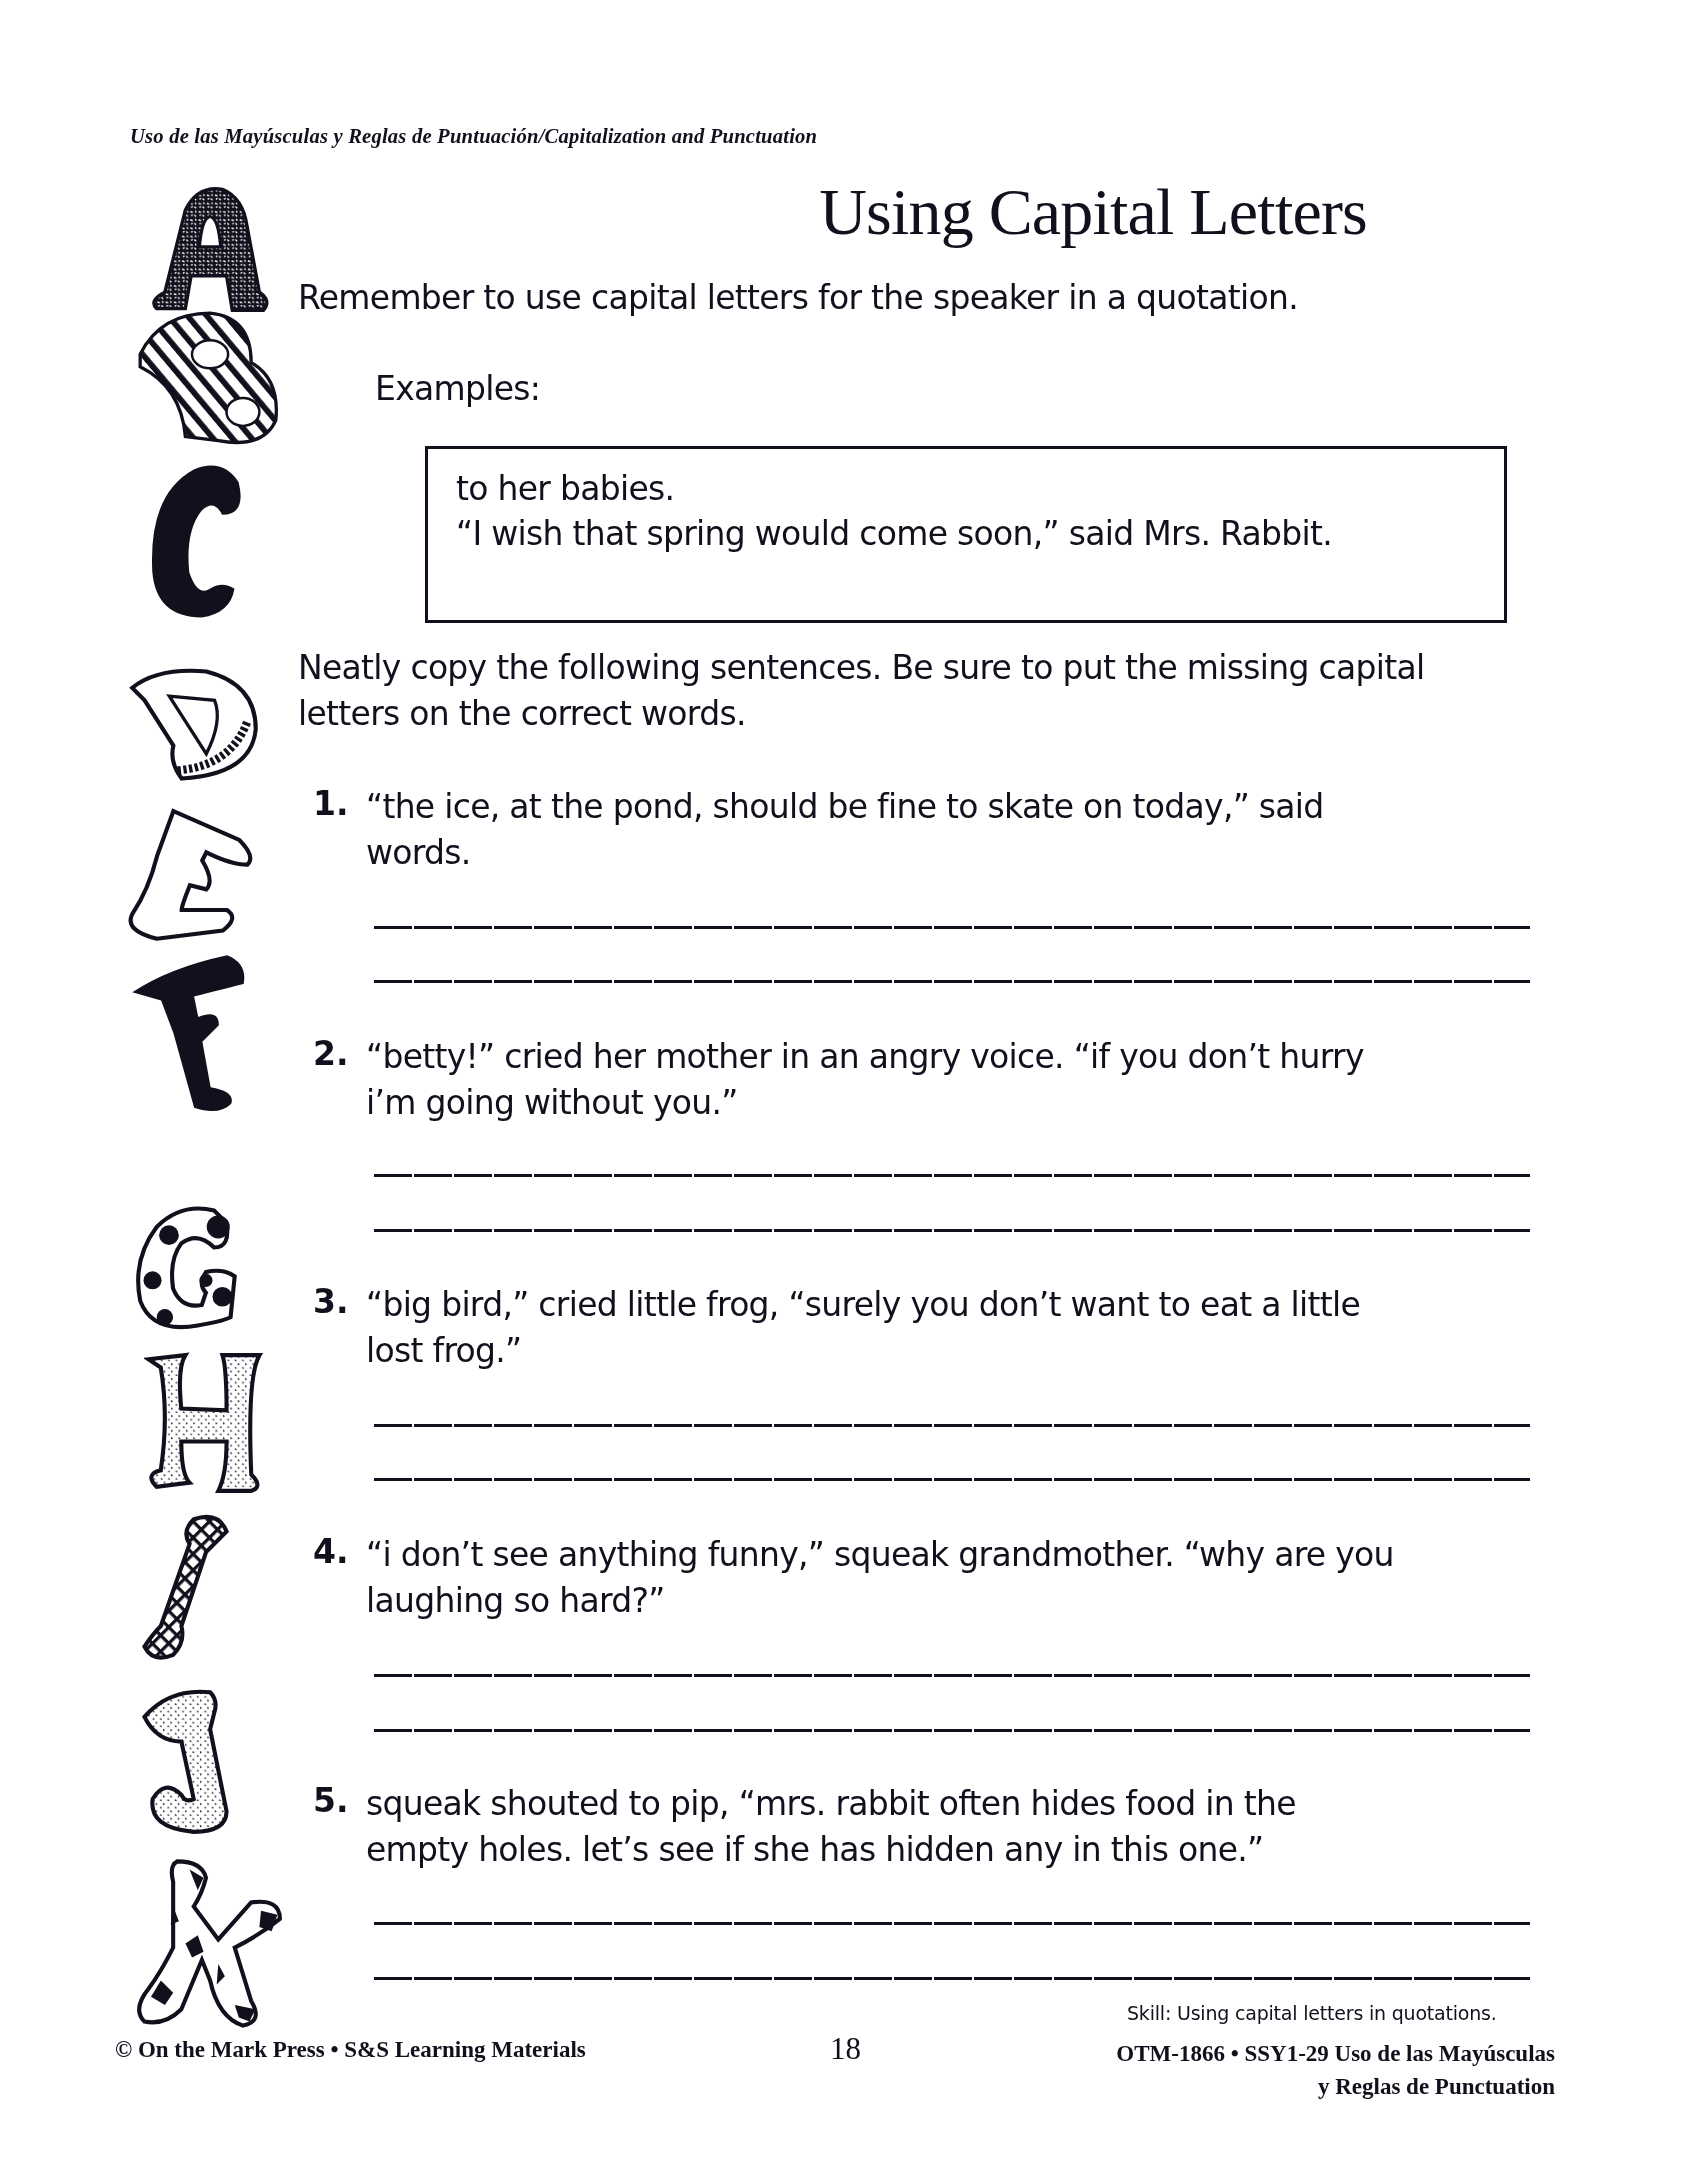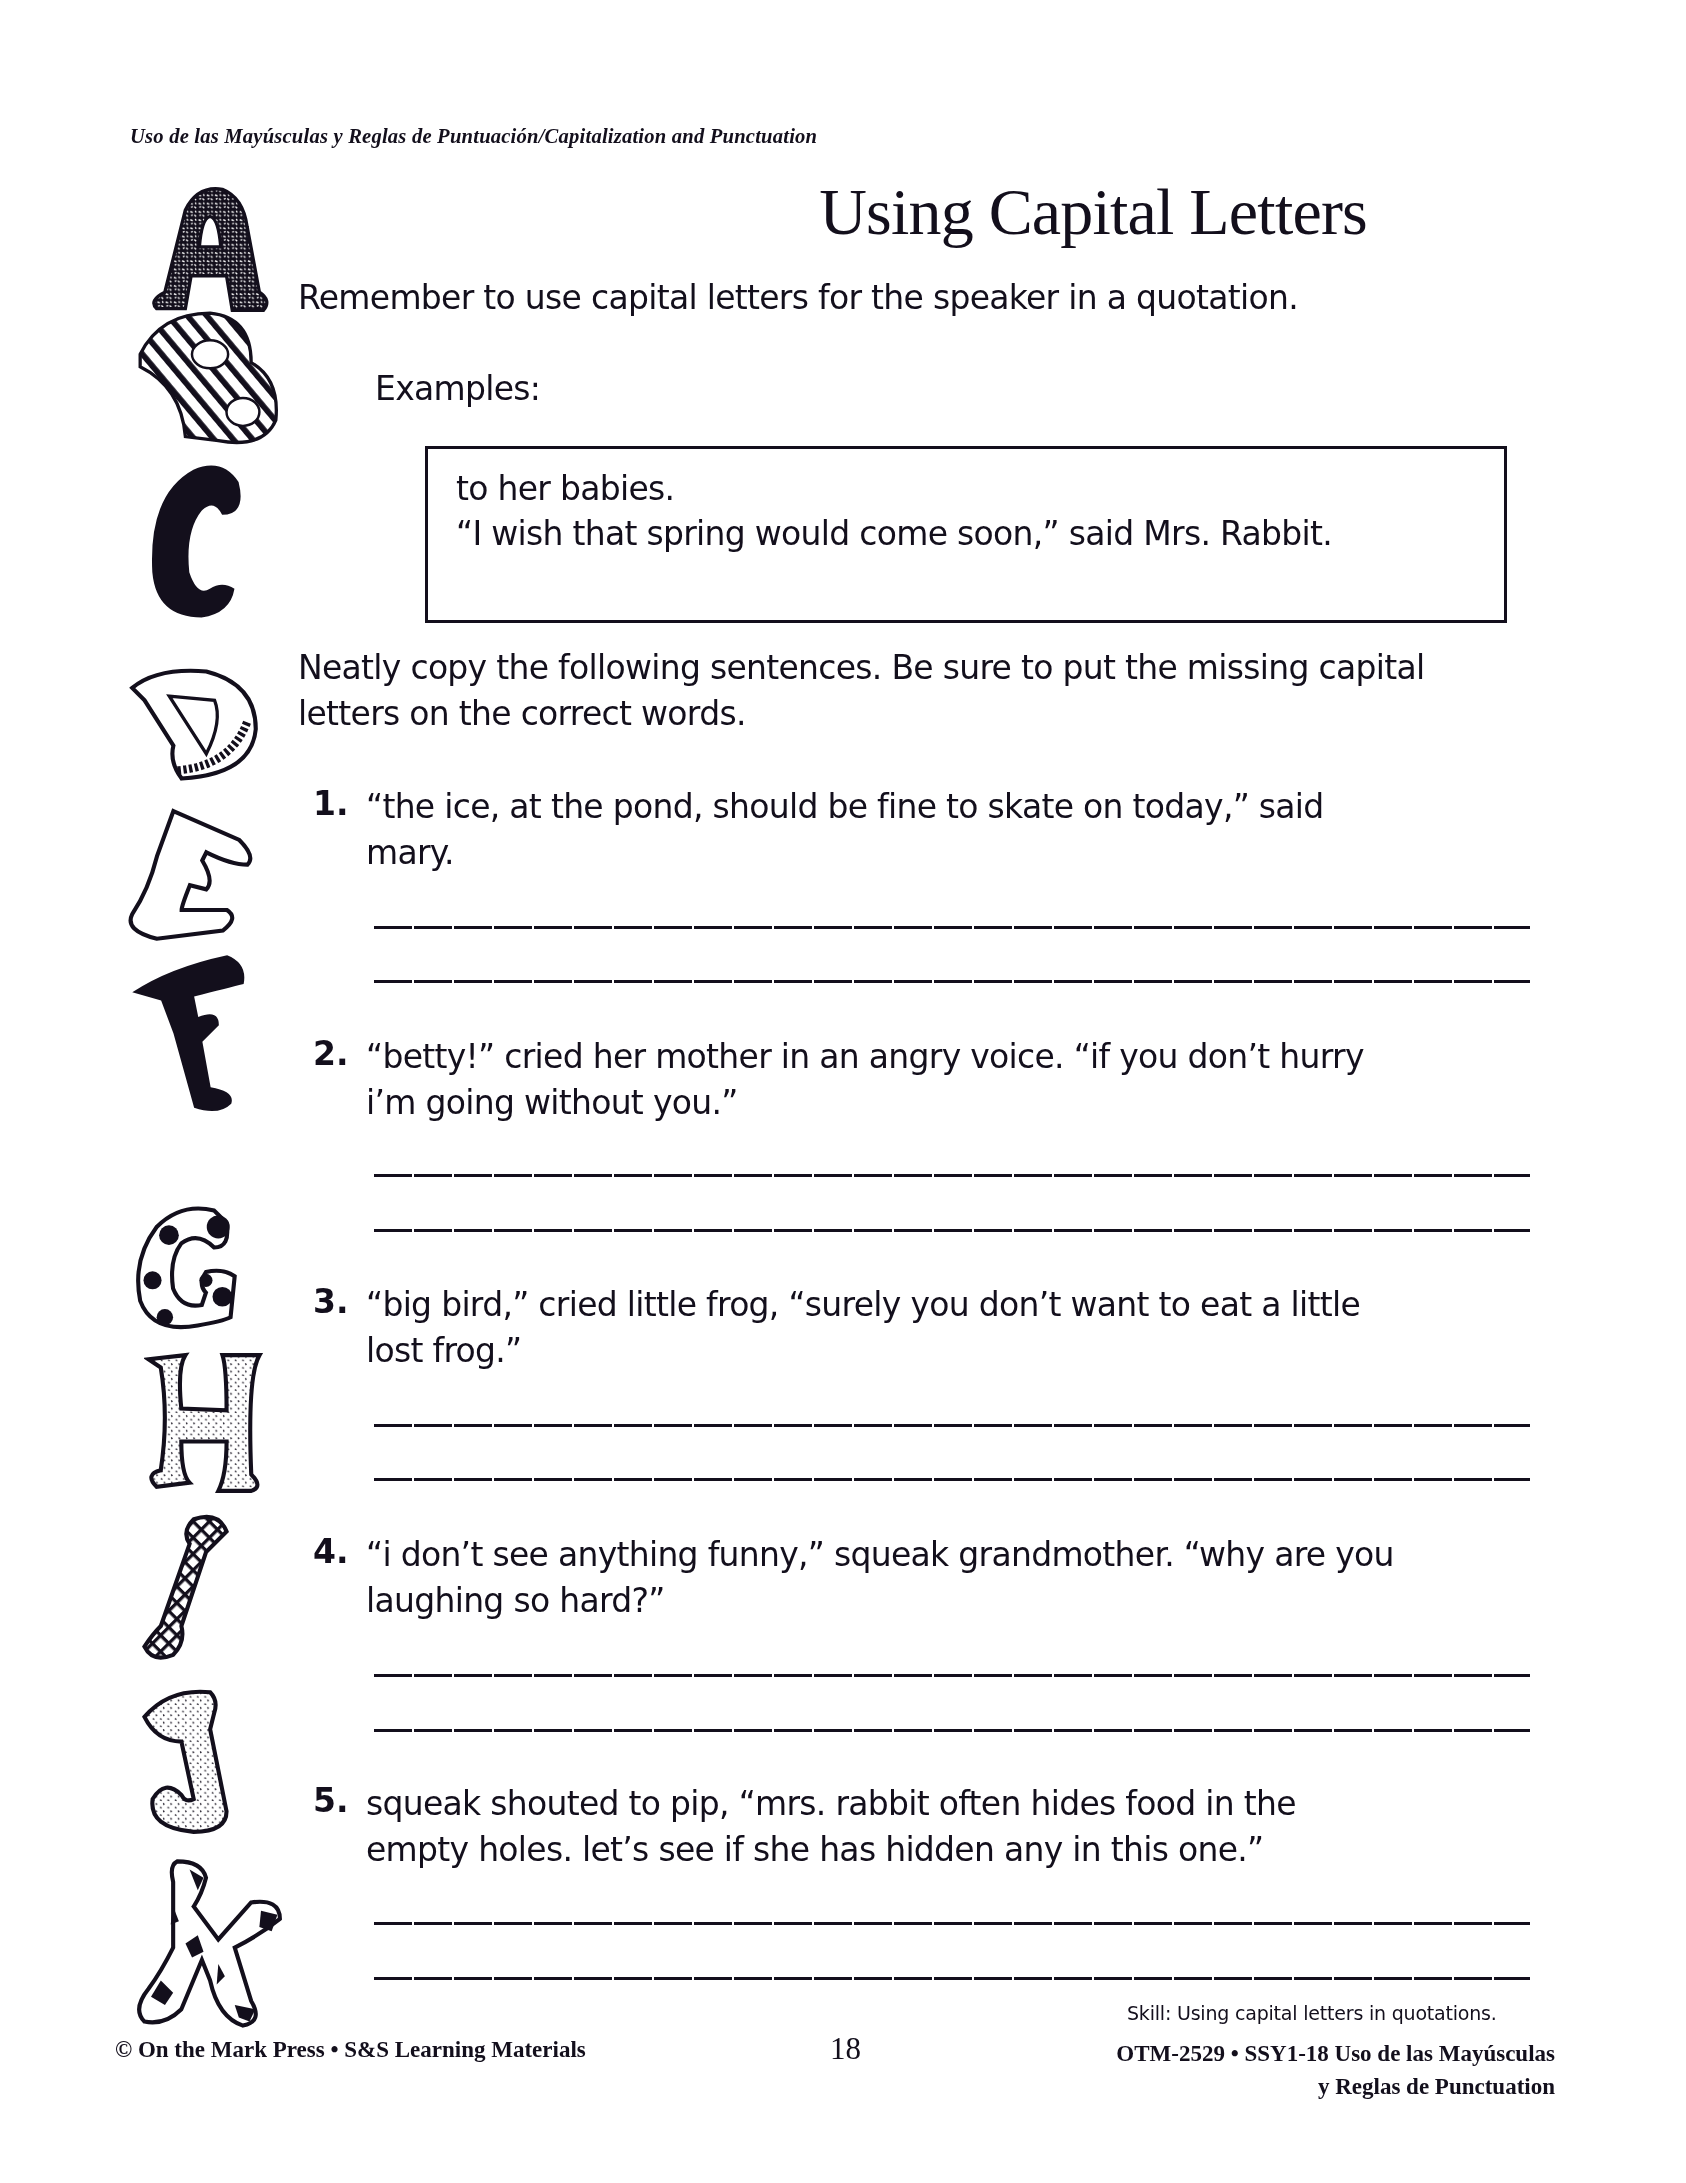--- a/index.html
+++ b/index.html
@@ -99,21 +99,21 @@
     <div><span>“</span><span>I wish that spring would come soon,” said Mrs. Rabbit.</span></div>
   </div>
 </div>
 
 <div class="abs instructions">Neatly copy the following sentences.  Be sure to put the missing capital letters on the correct words.</div>
 
 <div class="question" style="top:784px;">
   <div class="num">1.</div>
   <div class="text">
     <div>“the ice, at the pond, should be fine to skate on today,” said</div>
-    <div>mary.</div>
+    <div>words.</div>
   </div>
 </div>
 <div class="answer-line" style="top:926px;"></div>
 <div class="answer-line" style="top:980px;"></div>
 
 <div class="question" style="top:1034px;">
   <div class="num">2.</div>
   <div class="text">
     <div>“betty!” cried her mother in an angry voice.  “if you don’t hurry</div>
     <div>i’m going without you.”</div>
@@ -235,16 +235,16 @@
   <path d="M110 130 L118 145 L108 155 Z" fill="#130f1c"></path>
   <path d="M40 150 L55 165 L45 180 L28 170 Z" fill="#130f1c"></path>
   <path d="M130 180 L155 185 L148 200 L135 195 Z" fill="#130f1c"></path>
   <path d="M55 60 L62 78 L52 82 Z" fill="#130f1c"></path>
 </svg>
 
 <div class="abs skill-note">Skill:  Using capital letters in quotations.</div>
 <div class="abs footer-left">© On the Mark Press • S&amp;S Learning Materials</div>
 <div class="abs footer-page">18</div>
 <div class="abs footer-right">
-  <div>OTM-2529 • SSY1-18 Uso de las Mayúsculas</div>
+  <div>OTM-1866 • SSY1-29 Uso de las Mayúsculas</div>
   <div>y Reglas de Punctuation</div>
 </div>
 
 
 </body></html>

